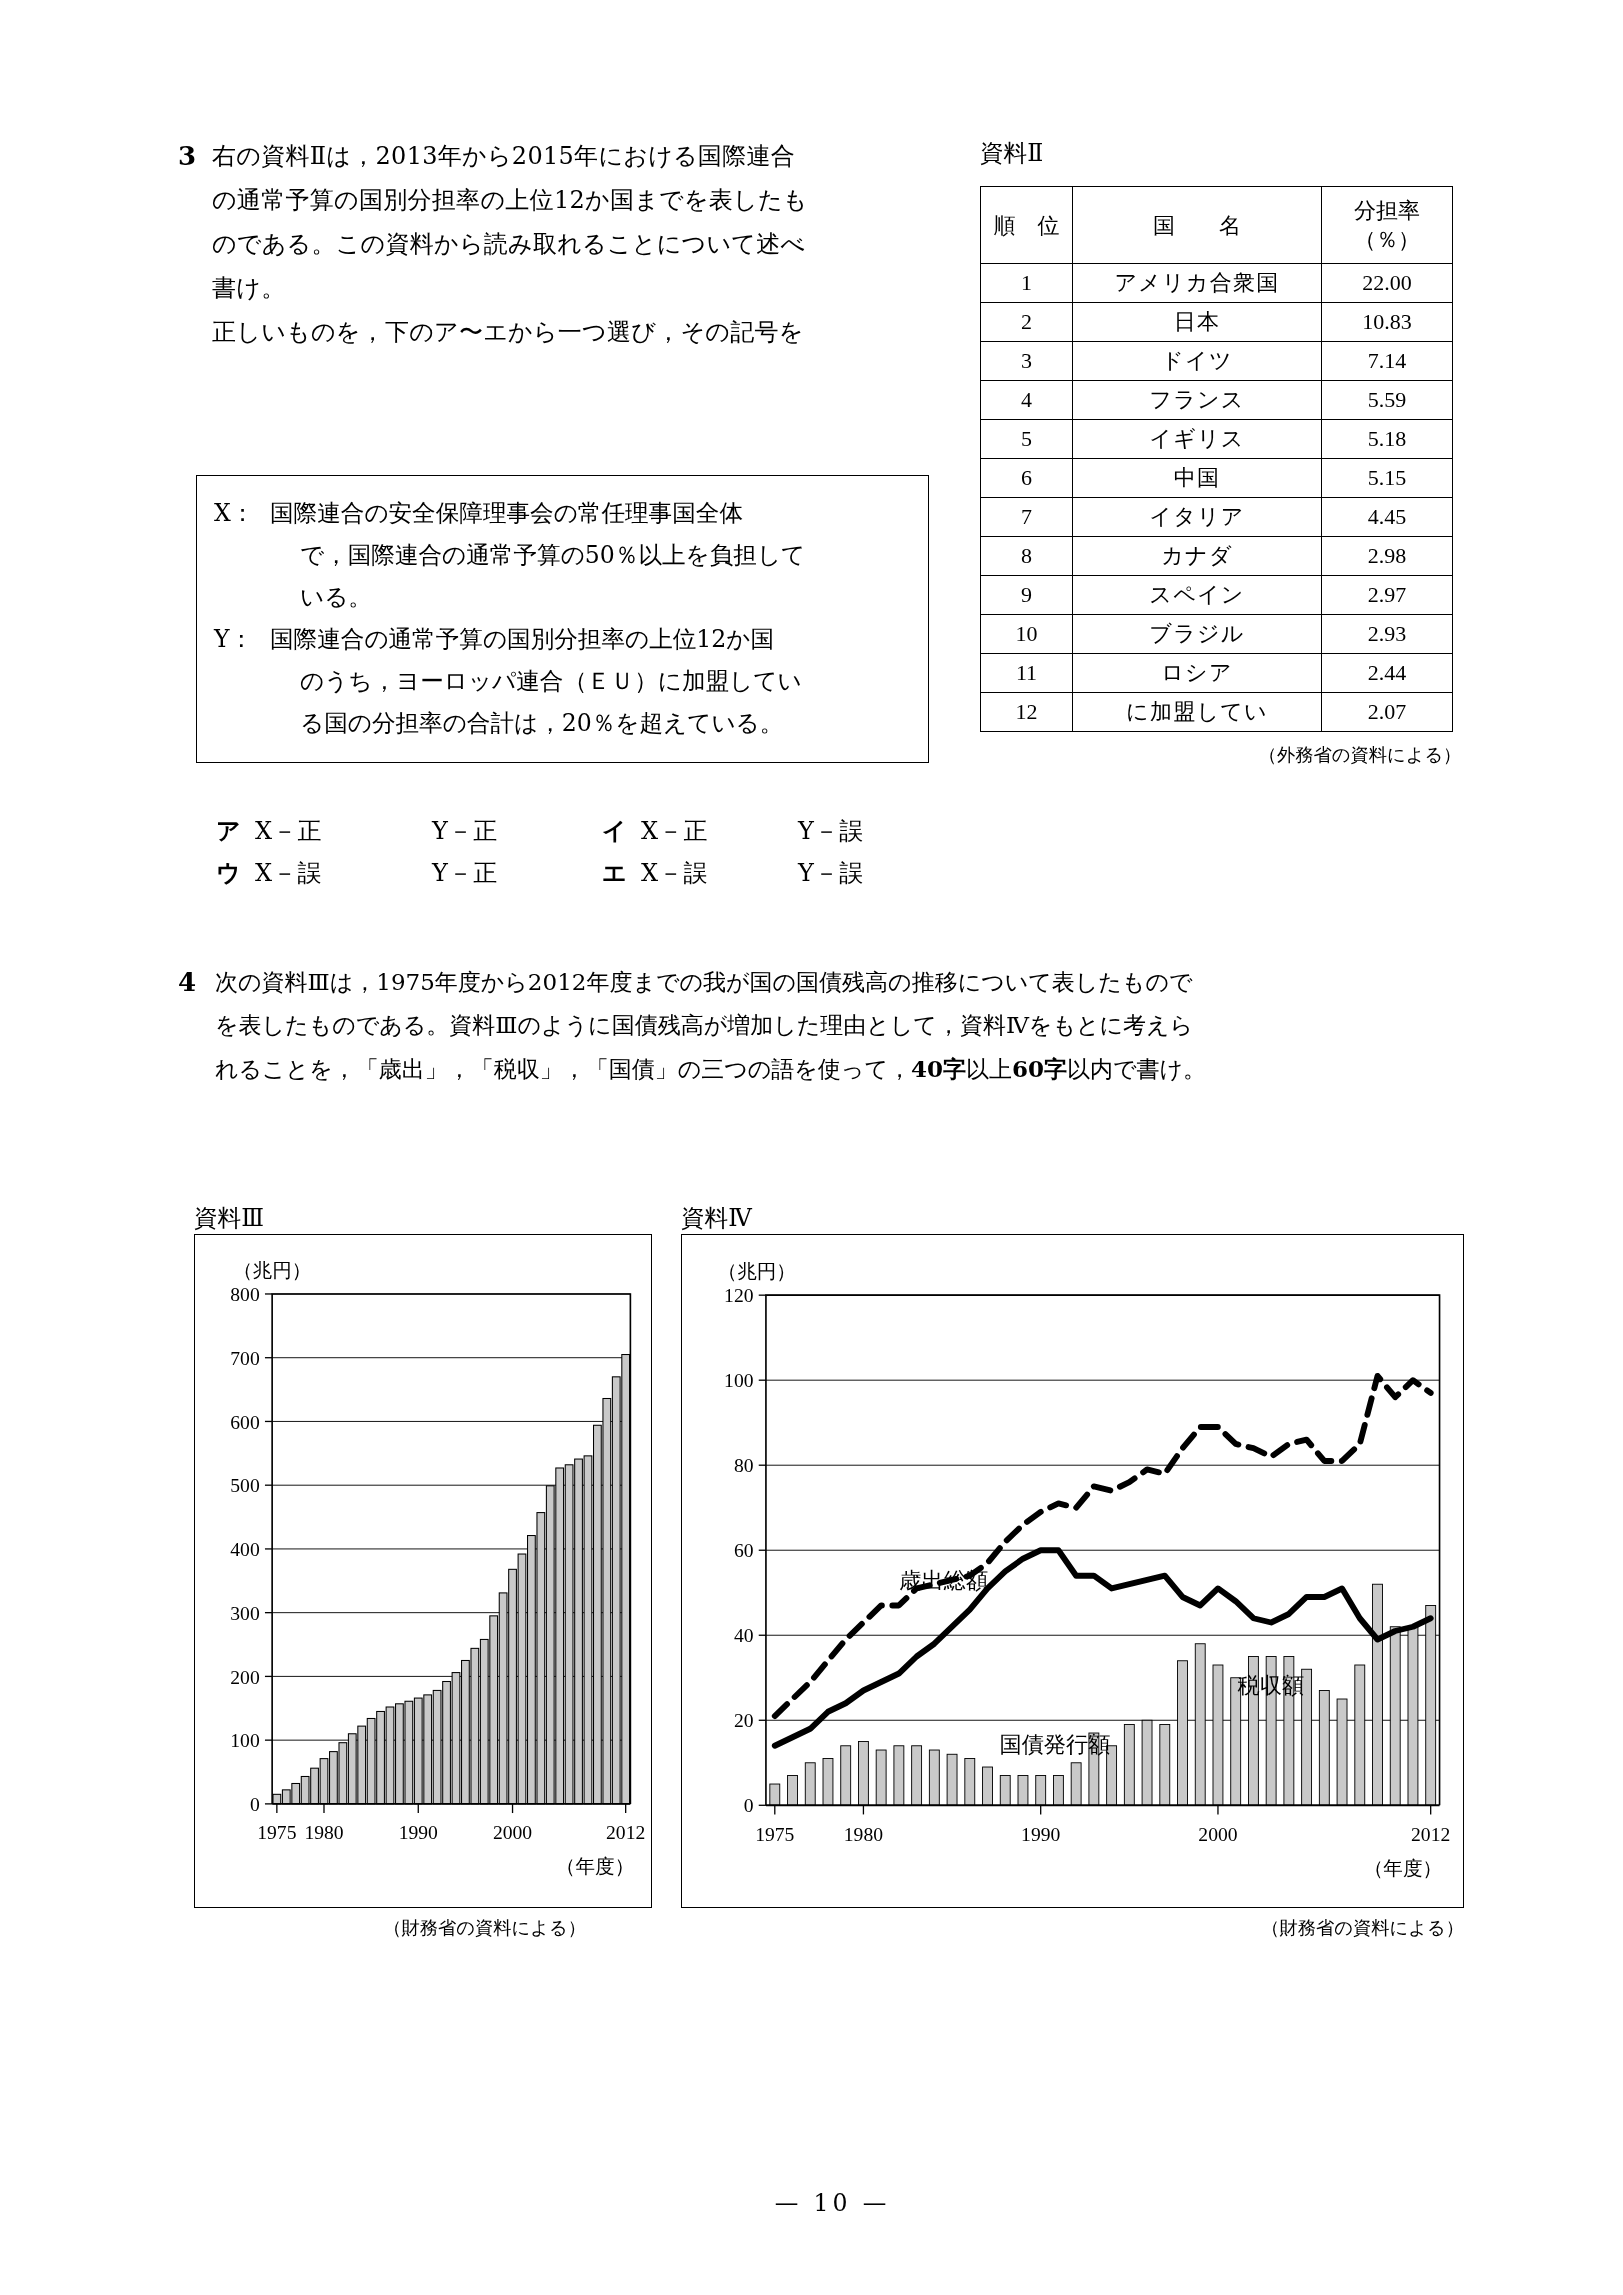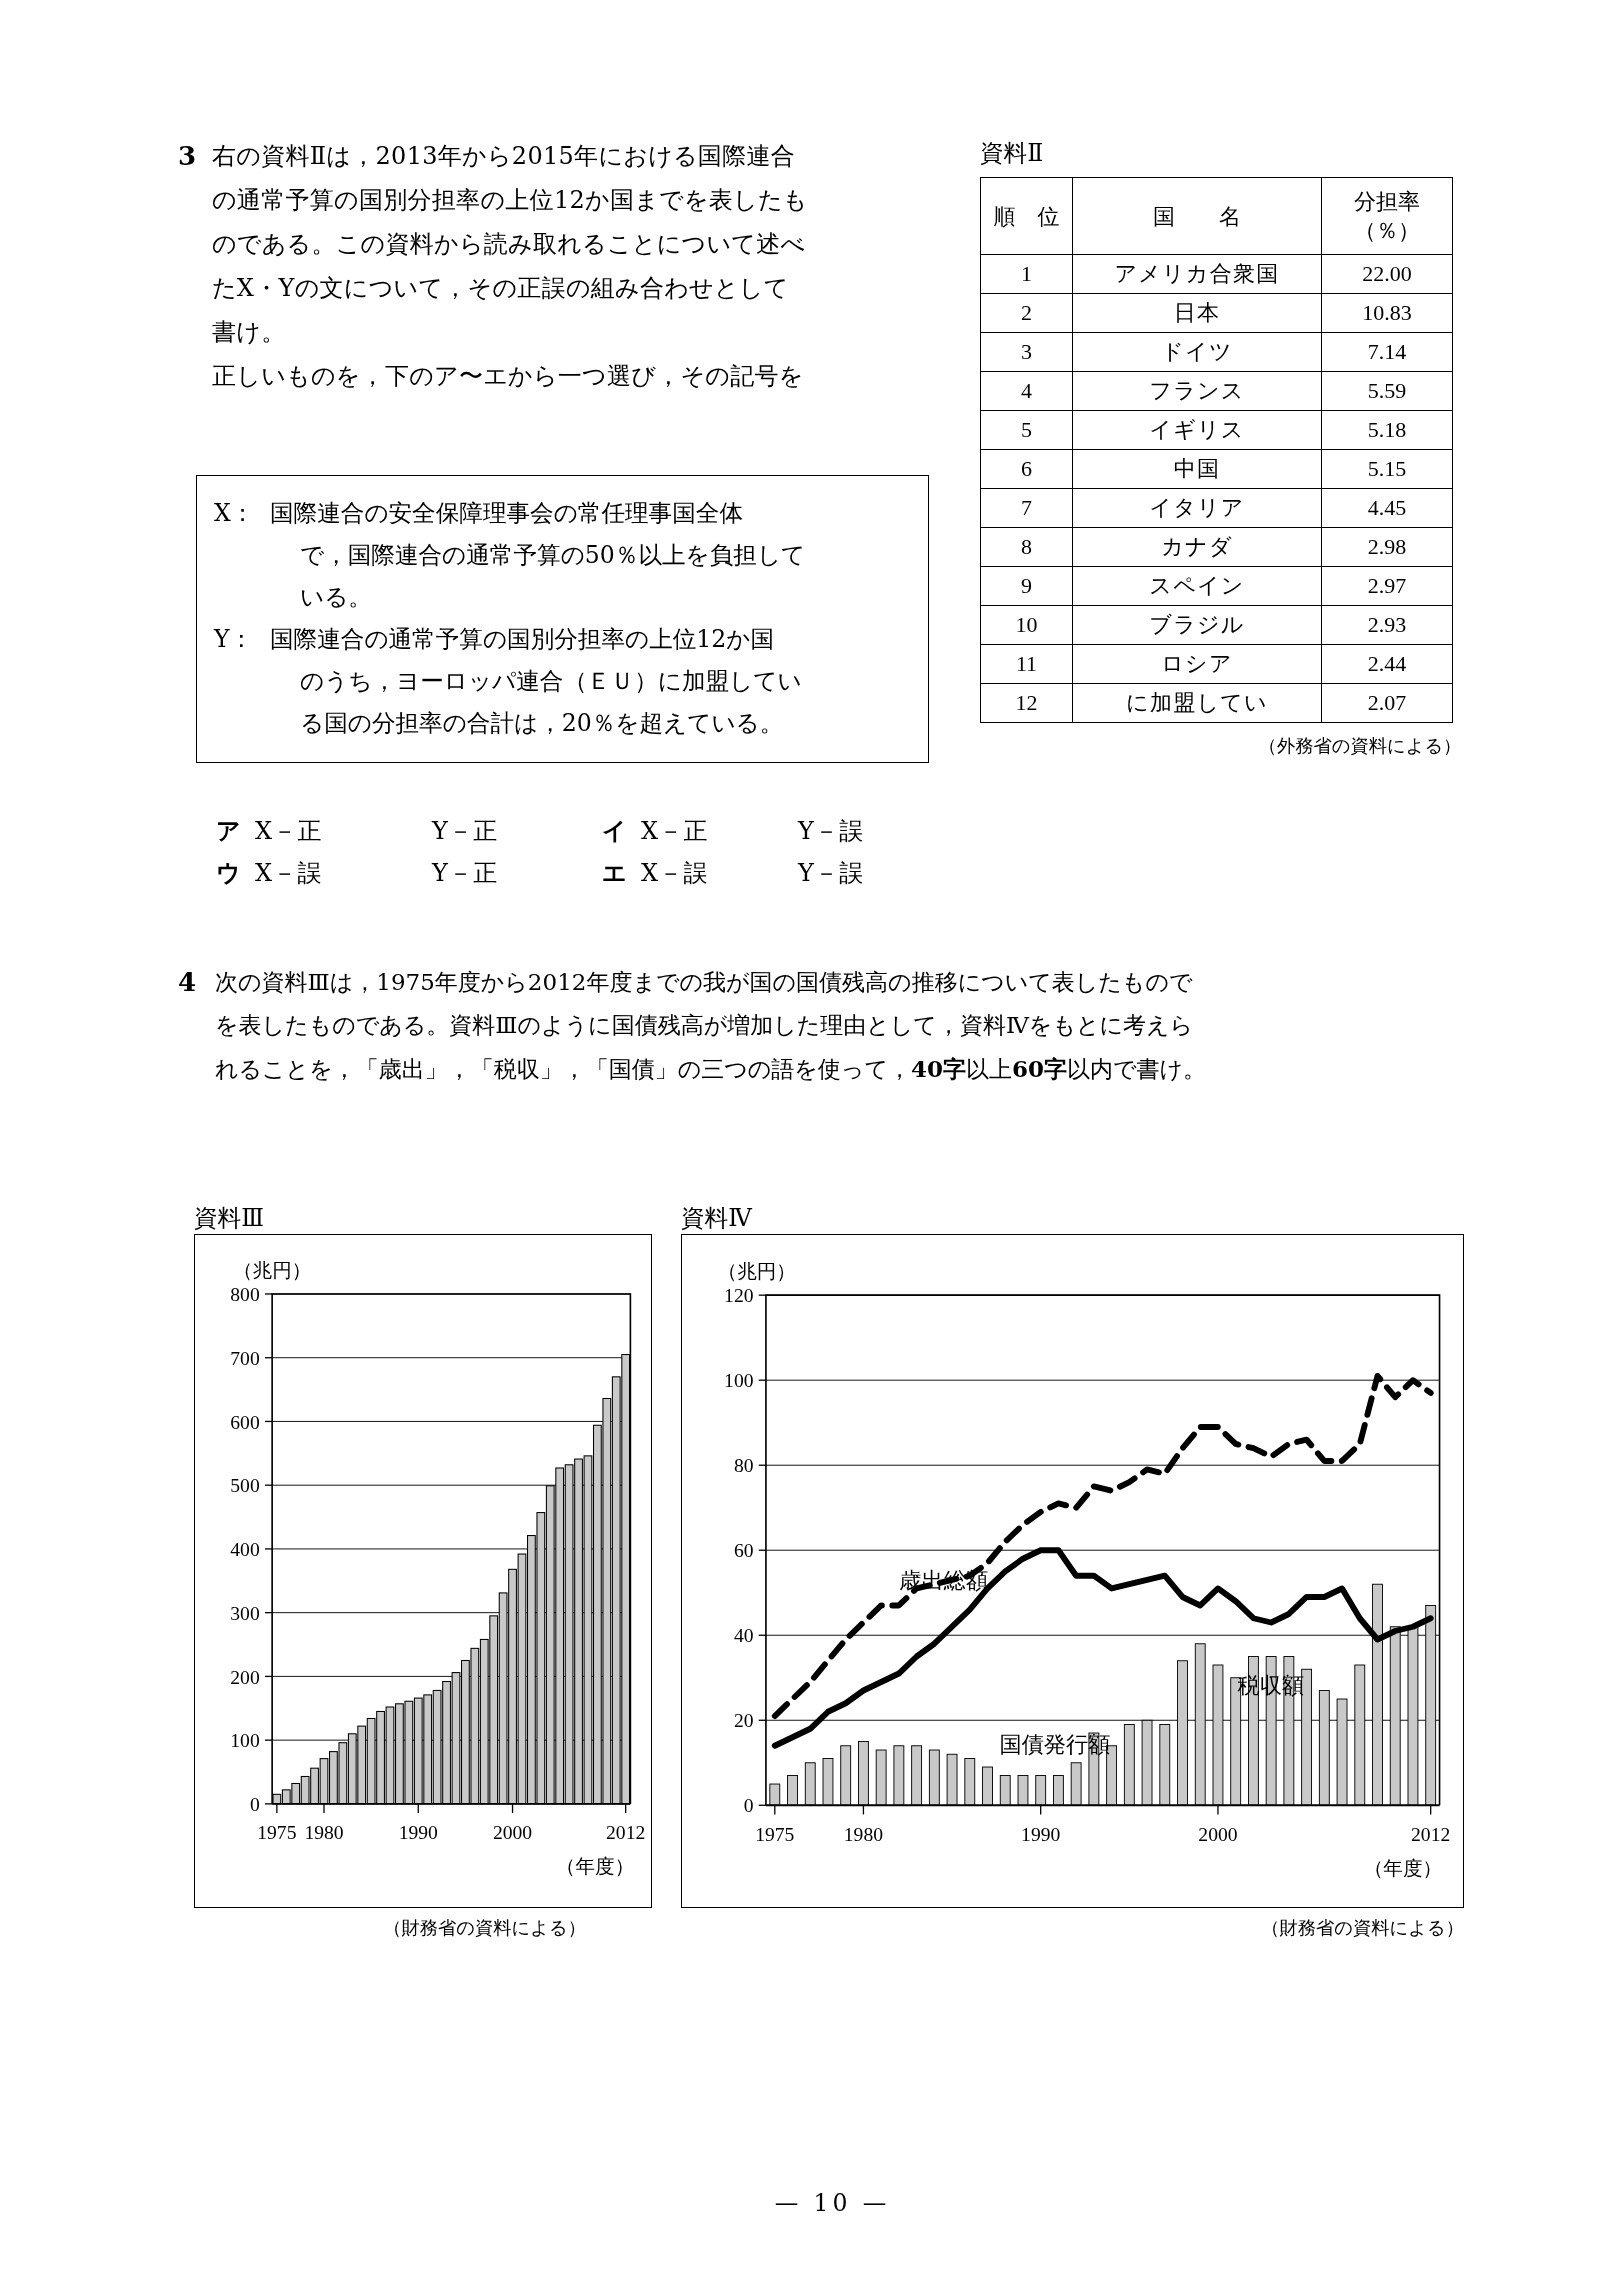--- a/index.html
+++ b/index.html
@@ -36,21 +36,21 @@
   .chrow{display:flex;font-size:24px;line-height:42px;}
   .chcell{display:flex;align-items:baseline;}
   .chcell.c1{width:216px;}
   .chcell.c2{width:170px;}
   .chcell.c3{width:196px;}
   .chmark{font-weight:bold;font-size:24px;margin-right:14.4px;}
   .chtxt{letter-spacing:0.7px;}
 
   
   #tbl-wrap{position:absolute;left:980px;top:136px;width:484px;}
-  #tbl-title{font-size:23.6px;line-height:34px;margin-bottom:7px;}
+  #tbl-title{font-size:23.6px;line-height:34px;margin-bottom:16px;}
   table.shiryo2{border-collapse:collapse;width:471px;table-layout:fixed;}
   table.shiryo2 td,table.shiryo2 th{
     border:1.3px solid #000;font-weight:normal;font-size:22px;
     text-align:center;height:38px;padding:0;
   }
   table.shiryo2 thead th{height:76px;line-height:29px;}
   col.c-rank{width:92px;}
   col.c-name{width:249px;}
   col.c-rate{width:131px;}
   td.name{text-align:left;padding-left:14.4px;letter-spacing:1.3px;}
@@ -86,21 +86,20 @@
 
 <div class="page">
 
   <div id="q3">
     <div class="qhead">
       <div class="qnum jp">3</div>
       <div class="qbody">
         <div class="q3line jp">右の資料Ⅱは，2013年から2015年における国際連合</div>
         <div class="q3line jp">の通常予算の国別分担率の上位12か国までを表したも</div>
         <div class="q3line jp">のである。この資料から読み取れることについて述べ</div>
-        <div class="q3line jp">たX・Yの文について，その正誤の組み合わせとして</div>
         <div class="q3line jp">書け。</div>
         <div class="q3line jp">正しいものを，下のア〜エから一つ選び，その記号を</div>
       </div>
     </div>
   </div>
 
   <div id="xybox">
     <div class="xyrow">
       <div class="xylabel jp">X：</div>
       <div class="xytext">

